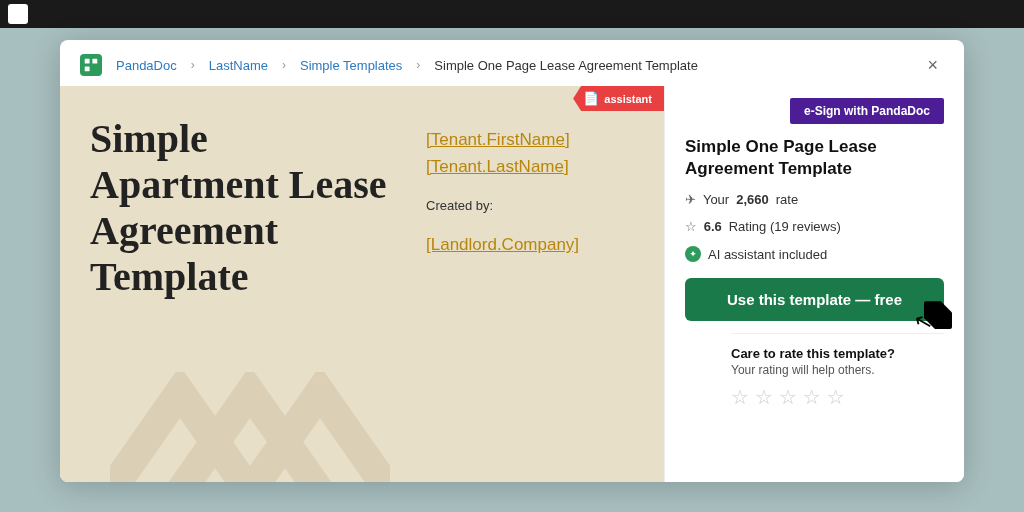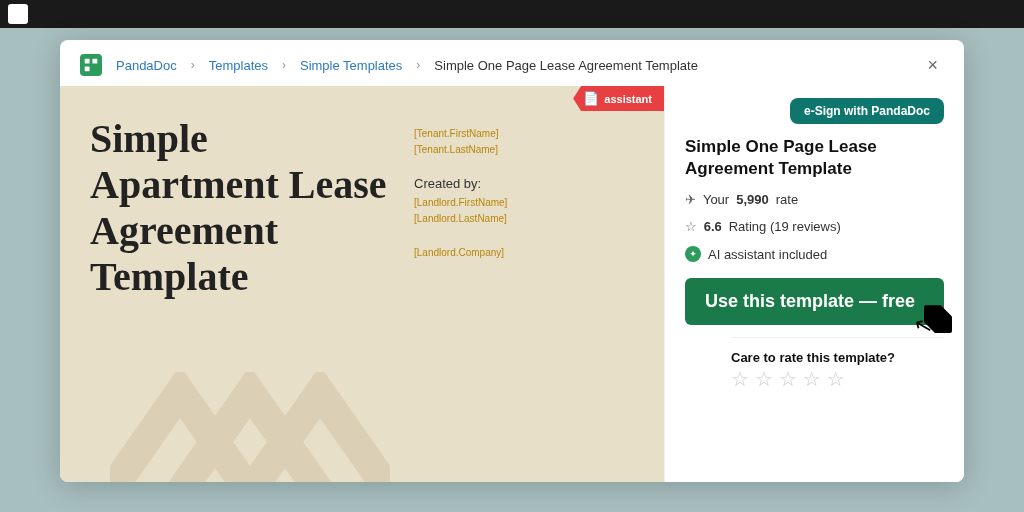--- a/index.html
+++ b/index.html
@@ -113,21 +113,21 @@
       gap: 5px;
       clip-path: polygon(8px 0%, 100% 0%, 100% 100%, 8px 100%, 0% 50%);
     }
     #availability-badge .badge-icon {
       font-size: 13px;
     }
     #preview-content {
       padding: 30px 30px 20px 30px;
       height: 100%;
       display: flex;
-      gap: 24px;
+      gap: 36px;
     }
     #preview-title {
       flex: 0 0 auto;
     }
     #preview-title h1 {
       font-size: 40px;
       font-weight: 800;
       color: #222;
       line-height: 1.15;
       font-family: Georgia, serif;
@@ -140,47 +140,48 @@
     .field-group {
       margin-bottom: 18px;
     }
     .field-label {
       font-size: 13px;
       color: #333;
       font-weight: 500;
       margin-bottom: 4px;
     }
     .field-value {
-      font-size: 10px;
+      font-size: 17px;
       color: #b8860b;
       line-height: 1.6;
+      text-decoration: underline;
     }
     #chevron-decoration {
       position: absolute;
       bottom: -10px;
       left: 50px;
       width: 280px;
       height: 120px;
       opacity: 0.4;
     }
     #info-panel {
       width: 300px;
       padding: 16px 20px;
       background: white;
       display: flex;
       flex-direction: column;
       gap: 12px;
       border-left: 1px solid #eee;
     }
     #esign-btn {
       align-self: flex-end;
-      background: #0f766e;
+      background: #4c1d95;
       color: white;
       border: none;
-      border-radius: 8px;
+      border-radius: 2px;
       padding: 6px 14px;
       font-size: 12px;
       font-weight: 600;
       cursor: pointer;
       margin-top: -4px;
     }
     #template-title {
       font-size: 17px;
       font-weight: 700;
       color: #111;
@@ -199,25 +200,25 @@
     }
     .stat-bold {
       font-weight: 700;
     }
     #use-template-btn {
       background: #1a7a4a;
       color: white;
       border: none;
       border-radius: 6px;
       padding: 13px 20px;
-      font-size: 18px;
+      font-size: 15px;
       font-weight: 600;
       cursor: pointer;
       width: 100%;
-      text-align: left;
+      text-align: center;
       position: relative;
     }
     #use-template-btn::after {
       content: '';
       position: absolute;
       right: -8px;
       bottom: -8px;
       width: 28px;
       height: 28px;
       background: black;
@@ -277,21 +278,21 @@
     <div id="breadcrumb">
       <div class="breadcrumb-logo">
         <svg width="14" height="14" viewBox="0 0 20 20">
           <rect width="7" height="7" fill="white" x="1" y="1" rx="1"></rect>
           <rect width="7" height="7" fill="white" x="12" y="1" rx="1"></rect>
           <rect width="7" height="7" fill="white" x="1" y="12" rx="1"></rect>
         </svg>
       </div>
       <span class="breadcrumb-link">PandaDoc</span>
       <span class="breadcrumb-sep">›</span>
-      <span class="breadcrumb-link">Templates</span>
+      <span class="breadcrumb-link">LastName</span>
       <span class="breadcrumb-sep">›</span>
       <span class="breadcrumb-link">Simple Templates</span>
       <span class="breadcrumb-sep">›</span>
       <span>Simple One Page Lease Agreement Template</span>
     </div>
     <button id="close-btn">×</button>
   </div>
 
   <div id="modal-body">
     <div id="preview-panel">
@@ -303,21 +304,20 @@
       <div id="preview-content">
         <div id="preview-title">
           <h1>Simple Apartment Lease Agreement Template</h1>
         </div>
         <div id="preview-fields">
           <div class="field-group">
             <div class="field-value">[Tenant.FirstName]<br>[Tenant.LastName]</div>
           </div>
           <div class="field-group">
             <div class="field-label">Created by:</div>
-            <div class="field-value">[Landlord.FirstName]<br>[Landlord.LastName]</div>
           </div>
           <div class="field-group">
             <div class="field-value">[Landlord.Company]</div>
           </div>
         </div>
       </div>
 
       <svg id="chevron-decoration" viewBox="0 0 280 120" xmlns="http://www.w3.org/2000/svg">
         <polyline points="0,120 70,20 140,120" fill="none" stroke="#c8b89a" stroke-width="30"></polyline>
         <polyline points="70,120 140,20 210,120" fill="none" stroke="#c8b89a" stroke-width="30"></polyline>
@@ -328,21 +328,21 @@
     <div id="info-panel">
       <div style="display:flex; justify-content:flex-end;">
         <button id="esign-btn">e-Sign with PandaDoc</button>
       </div>
 
       <div id="template-title">Simple One Page Lease Agreement Template</div>
 
       <div class="stat-row">
         <span class="stat-icon">✈</span>
         <span>Your</span>
-        <span class="stat-bold">5,990</span>
+        <span class="stat-bold">2,660</span>
         <span>rate</span>
       </div>
 
       <div class="stat-row">
         <span class="stat-icon">☆</span>
         <span class="stat-bold">6.6</span>
         <span>Rating (19 reviews)</span>
       </div>
 
       <div class="stat-row">
@@ -350,20 +350,21 @@
         <span>AI assistant included</span>
       </div>
 
       <div style="position:relative; margin-top: 4px;">
         <button id="use-template-btn">Use this template — free</button>
         <span id="cursor-icon">↖</span>
       </div>
 
       <div id="rating-section">
         <div id="rating-title">Care to rate this template?</div>
+        <div id="rating-subtitle">Your rating will help others.</div>
         <div id="stars-row">
           <span class="star">☆</span>
           <span class="star">☆</span>
           <span class="star">☆</span>
           <span class="star">☆</span>
           <span class="star">☆</span>
         </div>
       </div>
     </div>
   </div>

